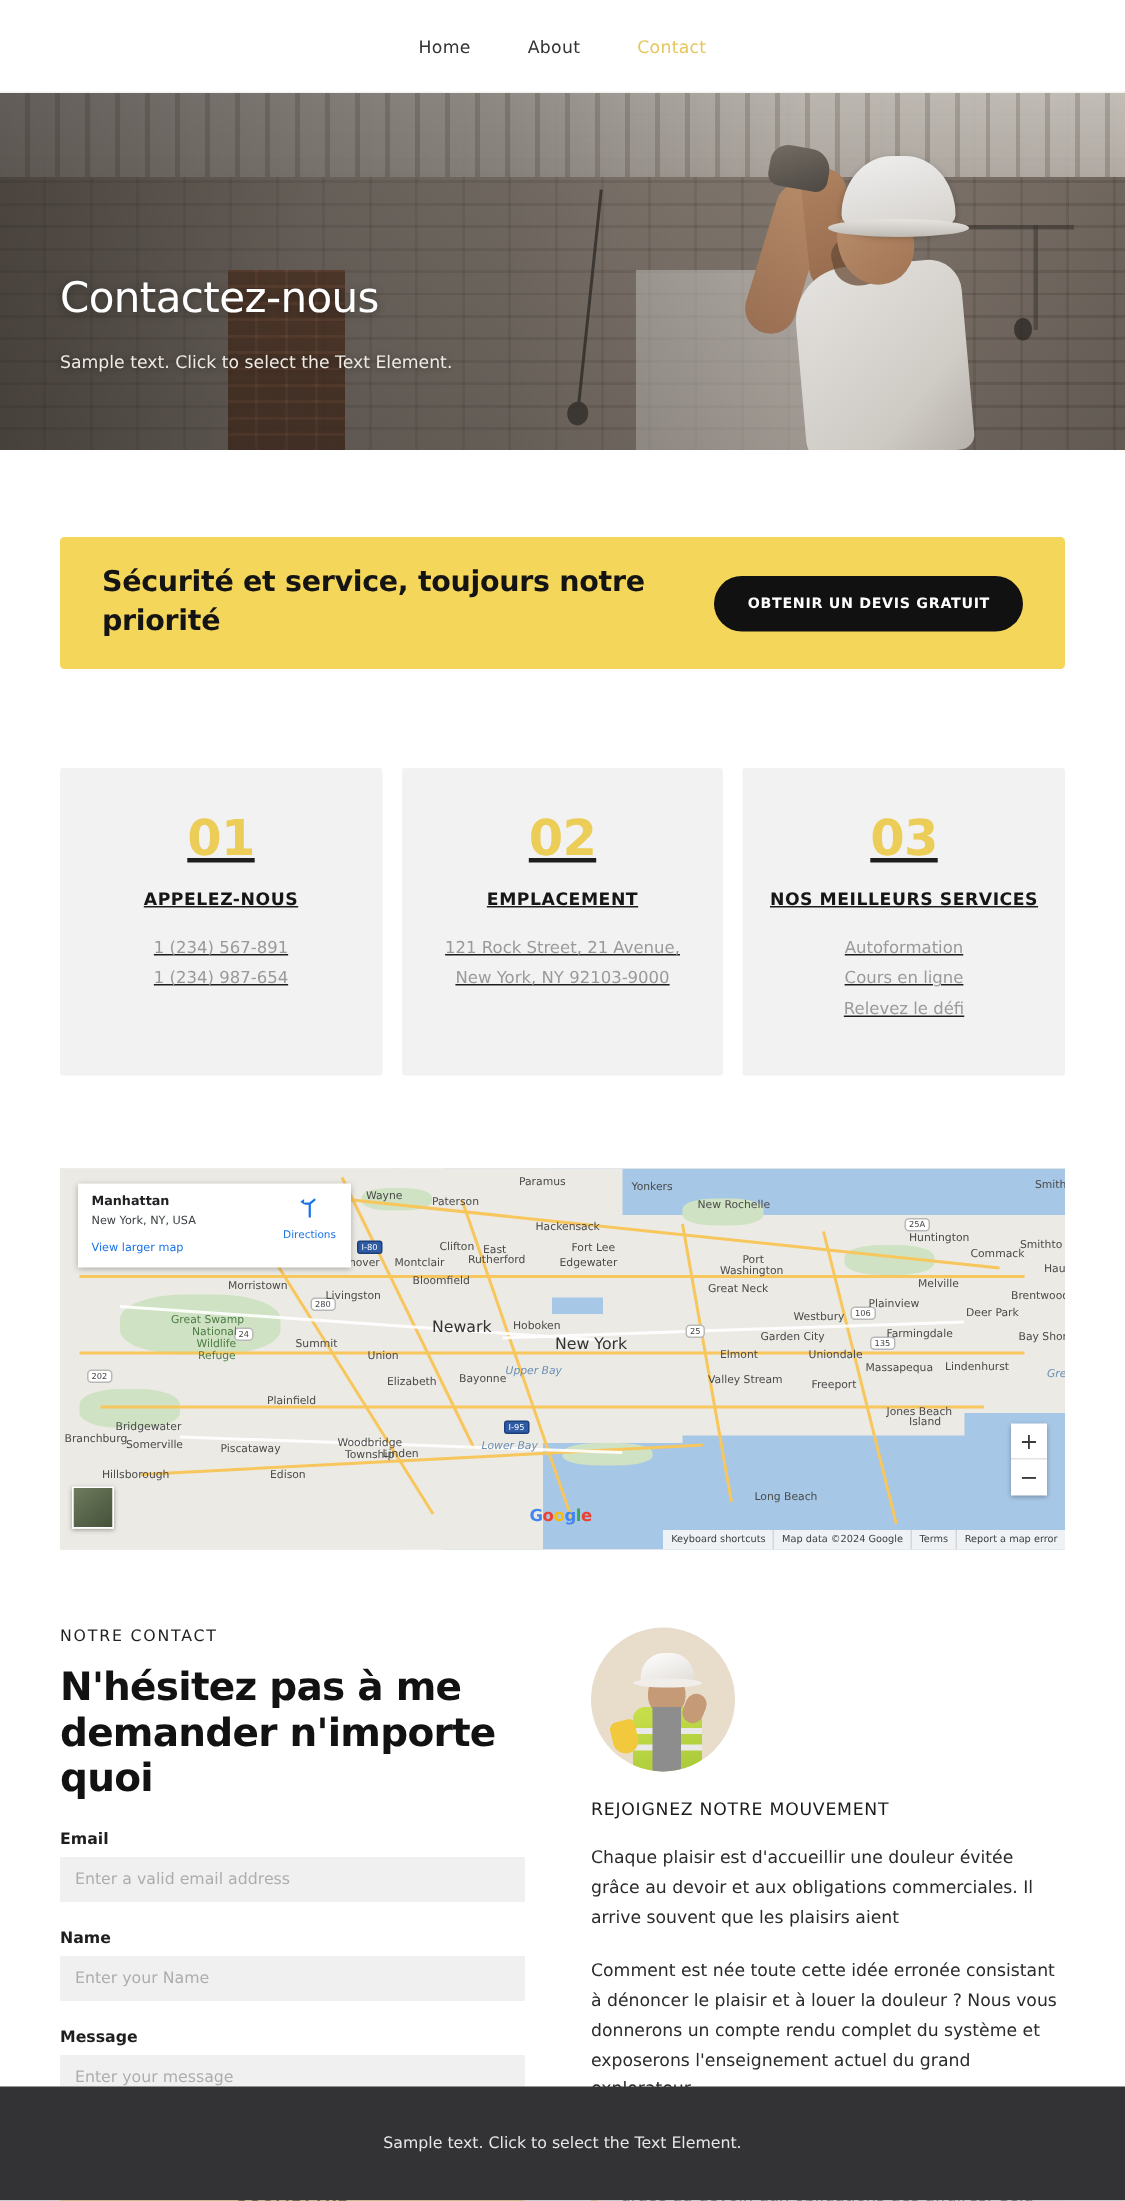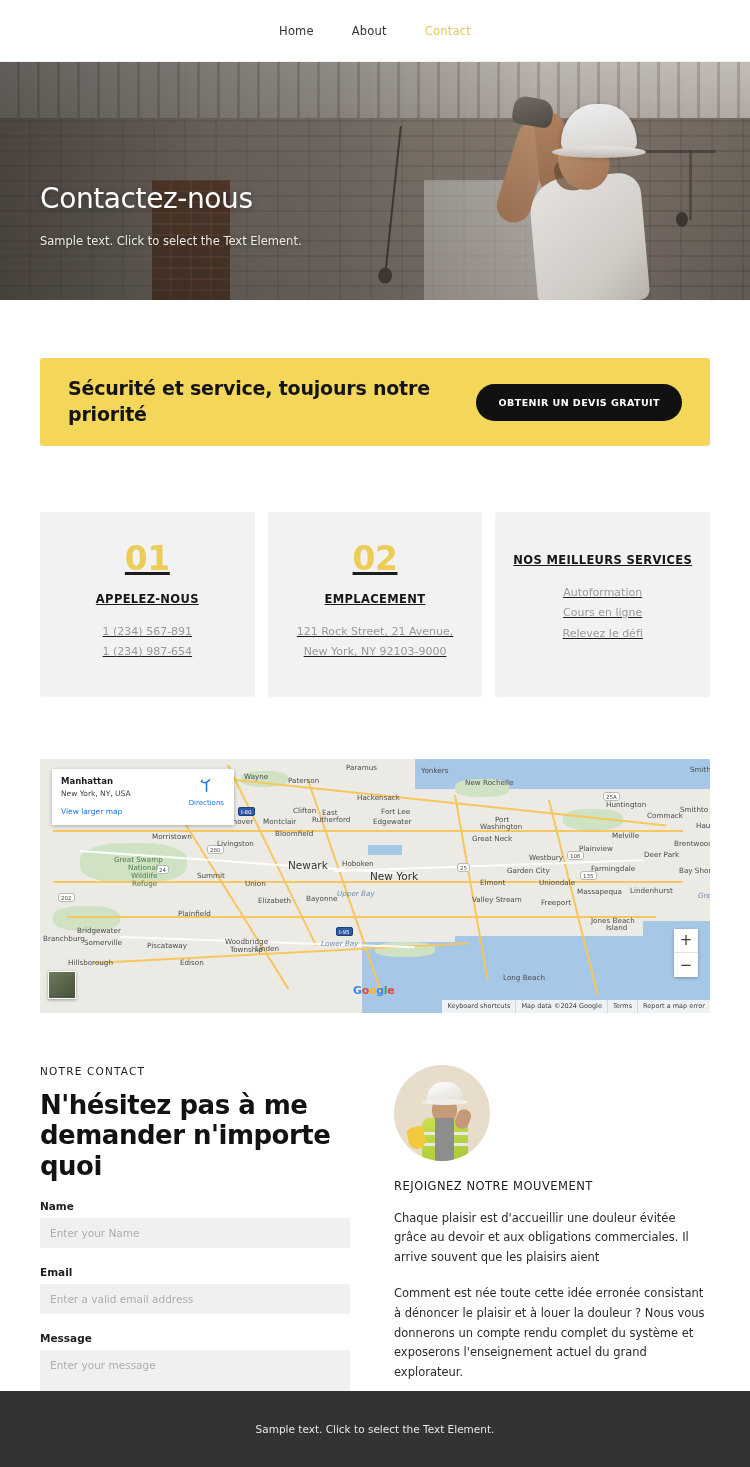--- a/index.html
+++ b/index.html
@@ -413,20 +413,21 @@
   </div>
   <div class="card">
     <div class="card-num">02</div>
     <div class="card-title">EMPLACEMENT</div>
     <div class="card-lines">
       <div>121 Rock Street, 21 Avenue,</div>
       <div>New York, NY 92103-9000</div>
     </div>
   </div>
   <div class="card">
+    <div class="card-num">03</div>
     <div class="card-title">NOS MEILLEURS SERVICES</div>
     <div class="card-lines">
       <div>Autoformation</div>
       <div>Cours en ligne</div>
       <div>Relevez le défi</div>
     </div>
   </div>
 </section>
 
 <section class="map-wrap">
@@ -575,26 +576,26 @@
     </div>
   </div>
 </section>
 
 <section class="contact">
   <div class="col-left">
     <div class="eyebrow">NOTRE CONTACT</div>
     <h2 class="big-head">N'hésitez pas à me demander n'importe quoi</h2>
 
     <div class="field">
+      <label>Email</label>
+      <input type="email" placeholder="Enter a valid email address" style="">
+    </div>
+    <div class="field">
       <label>Name</label>
       <input type="text" placeholder="Enter your Name" style="">
-    </div>
-    <div class="field">
-      <label>Email</label>
-      <input type="email" placeholder="Enter a valid email address" style="">
     </div>
     <div class="field">
       <label>Message</label>
       <textarea placeholder="Enter your message" style=""></textarea>
     </div>
     <button class="submit">SOUMETTRE</button>
   </div>
 
   <div class="col-right">
     <div class="avatar">

